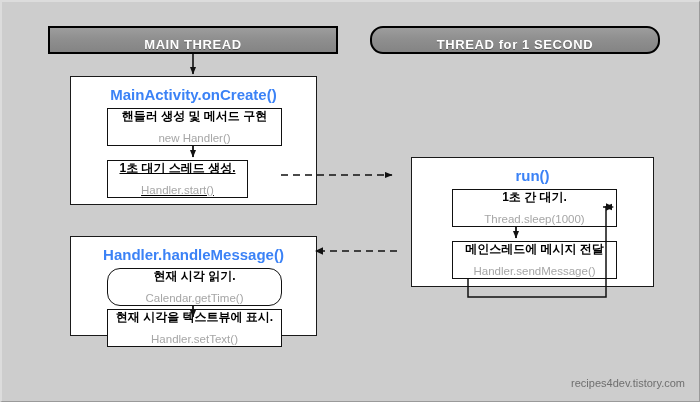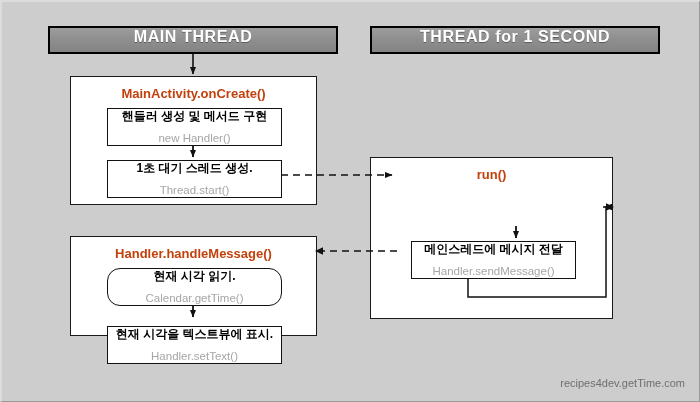--- a/index.html
+++ b/index.html
@@ -22,46 +22,46 @@
   }
 
   
   .banner{
     position:absolute;
     box-sizing:border-box;
     border:2px solid #000;
     background:linear-gradient(to bottom,#9d9d9d 0%,#8f8f8f 45%,#848484 100%);
     color:#ffffff;
     font-weight:bold;
-    font-size:16px;
+    font-size:13px;
     letter-spacing:.6px;
-    display:flex;align-items:flex-start;justify-content:center;
+    display:flex;align-items:flex-end;justify-content:center;
     text-shadow:0 1px 0 rgba(0,0,0,.35);
   }
   #banner-main{left:46px;top:24px;width:290px;height:28px;}
-  #banner-thread{left:368px;top:24px;width:290px;height:28px;}
+  #banner-thread{left:368px;top:24px;width:290px;height:28px;border-radius:13px;}
 
   
   .group{
     position:absolute;
     box-sizing:border-box;
     background:#ffffff;
     border:1.5px solid #1a1a1a;
   }
   .group-title{
     position:absolute;
     left:0;right:0;
     text-align:center;
-    font-size:13px;
+    font-size:15px;
     font-weight:bold;
-    color:#c2410c;
+    color:#3b82f6;
   }
   #group-oncreate{left:68px;top:74px;width:247px;height:129px;}
   #group-handle{left:68px;top:234px;width:247px;height:100px;}
-  #group-run{left:368px;top:155px;width:243px;height:162px;}
+  #group-run{left:409px;top:155px;width:243px;height:130px;}
 
   
   .step{
     position:absolute;
     box-sizing:border-box;
     background:#ffffff;
     border:1.5px solid #111;
     display:flex;flex-direction:column;
     align-items:center;justify-content:center;
     padding:3px 4px;
@@ -96,43 +96,47 @@
   </div>
 
   <div class="group" id="group-oncreate">
     <div class="group-title" style="top:9px;">MainActivity.onCreate()</div>
 
     <div class="step" style="left:36px;top:31px;width:175px;height:38px;">
       <span class="l1">핸들러 생성 및 메서드 구현</span>
       <span class="l2">new Handler()</span>
     </div>
 
-    <div class="step" style="left:36px;top:83px;width:175px;height:38px;">
+    <div class="step" style="left:36px;top:83px;width:141px;height:38px;text-decoration:underline;">
       <span class="l1">1초 대기 스레드 생성.</span>
-      <span class="l2">Thread.start()</span>
+      <span class="l2">Handler.start()</span>
     </div>
   </div>
 
   <div class="group" id="group-handle">
     <div class="group-title" style="top:9px;">Handler.handleMessage()</div>
 
     <div class="step" style="left:36px;top:31px;width:175px;height:38px;border-radius:13px;">
       <span class="l1">현재 시각 읽기.</span>
       <span class="l2">Calendar.getTime()</span>
     </div>
 
-    <div class="step" style="left:36px;top:89px;width:175px;height:38px;align-items:center;">
+    <div class="step" style="left:36px;top:72px;width:175px;height:38px;align-items:center;">
       <span class="l1">현재 시각을 텍스트뷰에 표시.</span>
       <span class="l2">Handler.setText()</span>
     </div>
   </div>
 
   <div class="group" id="group-run">
     <div class="group-title" style="top:9px;">run()</div>
 
+    <div class="step" style="left:40px;top:31px;width:165px;height:38px;">
+      <span class="l1">1초 간 대기.</span>
+      <span class="l2">Thread.sleep(1000)</span>
+    </div>
 
     <div class="step" style="left:40px;top:83px;width:165px;height:38px;">
       <span class="l1">메인스레드에 메시지 전달</span>
       <span class="l2">Handler.sendMessage()</span>
     </div>
   </div>
 
   <svg class="wires" viewBox="0 0 700 402">
     <defs>
       <marker id="arr" markerWidth="9" markerHeight="9" refX="7.4" refY="3.2" orient="auto" markerUnits="userSpaceOnUse">
@@ -166,15 +170,15 @@
     <g>
       <line x1="395" y1="249" x2="318" y2="249" stroke="#111" stroke-width="1.5" stroke-dasharray="7,5"></line>
       <path d="M313,249 L321,245.3 L321,252.7 z" fill="#111"></path>
     </g>
 
     <g>
       <line x1="191" y1="303" x2="191" y2="315" stroke="#111" stroke-width="1.8" marker-end="url(#arr)"></line>
     </g>
   </svg>
 
-  <div id="watermark">recipes4dev.getTime.com</div>
+  <div id="watermark">recipes4dev.tistory.com</div>
 
 </div>
 
 </body></html>

